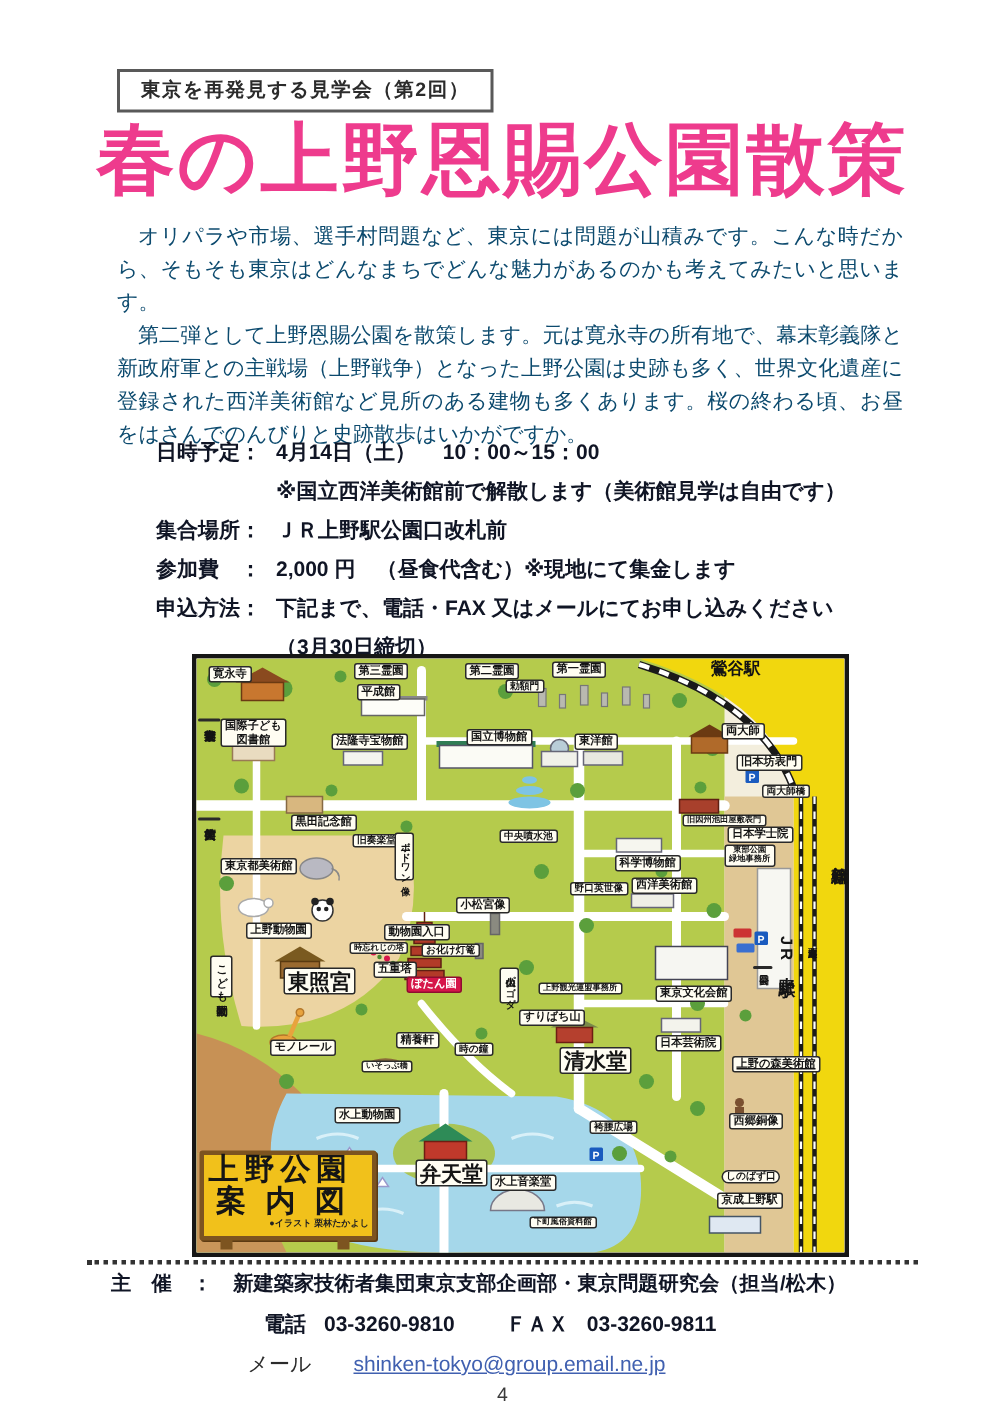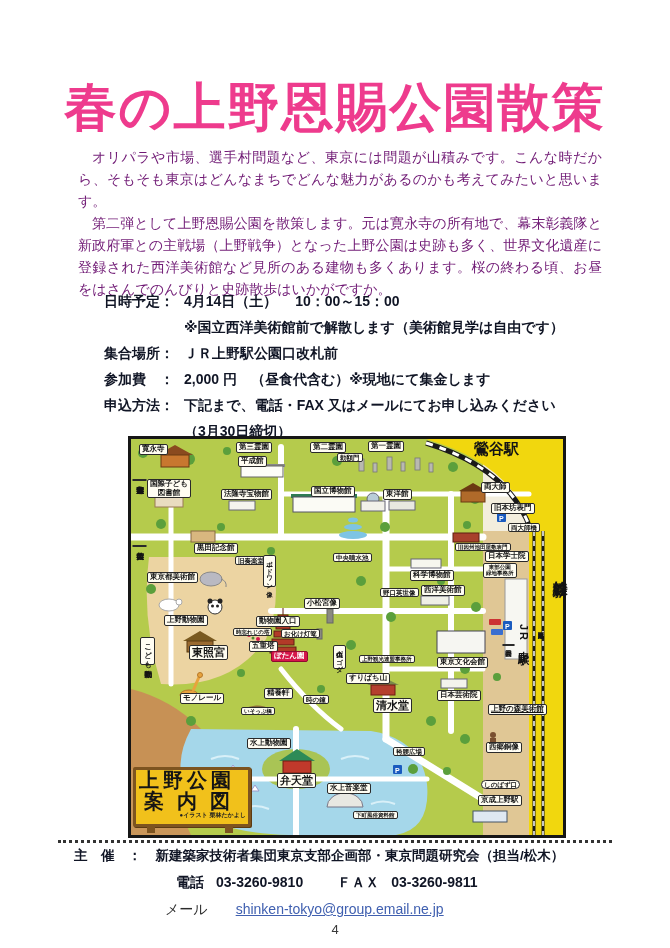--- a/index.html
+++ b/index.html
@@ -10,21 +10,21 @@
   
   .series-box{
     position:absolute;left:78px;top:46px;border:2px solid #595959;background:#fff;
     padding:3px 14px 4px 14px;font-size:13px;font-weight:bold;color:#2b2b2b;letter-spacing:1px;
   }
   .title{
     position:absolute;left:0;right:0;top:78px;margin:0;text-align:center;
     font-size:52px;line-height:1.15;font-weight:900;color:#ee3b8d;letter-spacing:2px;
   }
   
-  .intro{position:absolute;left:78px;top:146px;width:524px;font-size:14px;line-height:22px;color:#701a75;text-align:justify;}
+  .intro{position:absolute;left:78px;top:146px;width:524px;font-size:14px;line-height:22px;color:#0c4a6e;text-align:justify;}
   .intro p{margin:0;text-indent:1em;}
   
   .details{position:absolute;left:104px;top:288px;width:500px;font-size:14px;font-weight:bold;color:#101525;line-height:26px;}
   .details .row{display:flex;}
   .details .lab{width:80px;flex:none;}
   .details .val{flex:1;}
   .details .sub{margin-left:80px;}
   
   .map{
     position:absolute;left:128px;top:436px;width:438px;height:402px;box-sizing:border-box;
@@ -33,24 +33,24 @@
   .map svg{position:absolute;left:0;top:0;width:100%;height:100%;}
   #map-labels{position:absolute;left:0;top:0;right:0;bottom:0;}
   .ml{
     position:absolute;background:#fffdf2;border:1px solid #2a2a2a;border-radius:2px;
     font-size:7.5px;line-height:1.15;padding:0 2px;color:#141414;font-weight:bold;
     white-space:pre-line;text-align:center;z-index:2;
   }
   .ml.v{writing-mode:vertical-rl;}
   .ml.sm{font-size:6.5px;}
   .ml.tiny{font-size:5.5px;}
-  .ml.big{font-size:11px;}
+  .ml.big{font-size:14px;}
   .ml.red{background:#d6164a;color:#fff;border-color:#8e0c30;}
   .ml.bubble{border-radius:8px;font-size:6.5px;}
-  .ml.plain{background:transparent;border:none;font-size:15px;}
+  .ml.plain{background:transparent;border:none;font-size:11px;}
   .ml.plaintiny{background:transparent;border:none;font-size:6px;}
   .ml.station{background:transparent;border:none;font-size:11px;letter-spacing:2px;}
   
   .map-sign{position:absolute;left:2px;top:328px;width:120px;height:66px;z-index:3;}
   .sign-board{
     position:absolute;left:0;top:0;width:112px;height:54px;background:#f1c11b;
     border:3px solid #7d5420;border-radius:2px;box-shadow:1px 1px 0 #5c3a12;
   }
   .sign-line1{font-size:20px;font-weight:900;color:#151515;letter-spacing:4px;line-height:1.05;padding-left:3px;}
   .sign-line2{font-size:20px;font-weight:900;color:#151515;letter-spacing:13px;line-height:1.0;padding-left:8px;}
@@ -67,20 +67,23 @@
   .mail-line{position:absolute;left:165px;top:901px;font-size:14px;color:#2b2b2b;}
   .mail-line .sp{display:inline-block;width:28px;}
   .email-link{color:#4060b0;text-decoration:underline;}
   .page-num{position:absolute;left:0;right:0;top:922px;text-align:center;font-size:13px;color:#3a3a3a;}
 </style>
 </head>
 <body>
 
 <div class="page">
 
+  <div class="series-box">
+    <span>東京を再発見する見学会（第2回）</span>
+  </div>
 
   <h1 class="title">春の上野恩賜公園散策</h1>
 
   <div class="intro">
     <p>オリパラや市場、選手村問題など、東京には問題が山積みです。こんな時だから、そもそも東京はどんなまちでどんな魅力があるのかも考えてみたいと思います。</p>
     <p>第二弾として上野恩賜公園を散策します。元は寛永寺の所有地で、幕末彰義隊と新政府軍との主戦場（上野戦争）となった上野公園は史跡も多く、世界文化遺産に登録された西洋美術館など見所のある建物も多くあります。桜の終わる頃、お昼をはさんでのんびりと史跡散歩はいかがですか。</p>
   </div>
 
   <div class="details">
     <div class="row">
@@ -319,21 +322,21 @@
         <span class="ml red" style="left: 140px; top: 212px;">ぼたん園</span>
         <span class="ml big" style="left: 58px; top: 206px;">東照宮</span>
         <span class="ml v" style="left: 9px; top: 198px;">こども動物園</span>
         <span class="ml v sm" style="left: 202px; top: 206px;">大仏山パゴダ</span>
         <span class="ml tiny" style="left: 228px; top: 216px;">上野観光連盟事務所</span>
         <span class="ml" style="left: 215px; top: 234px;">すりばち山</span>
         <span class="ml" style="left: 133px; top: 249px;">精養軒</span>
         <span class="ml sm" style="left: 172px; top: 256px;">時の鐘</span>
         <span class="ml" style="left: 49px; top: 254px;">モノレール</span>
         <span class="ml tiny" style="left: 110px; top: 268px;">いそっぷ橋</span>
-        <span class="ml" style="left: 92px; top: 299px; margin-left: 24px;">水上動物園</span>
+        <span class="ml" style="left: 92px; top: 299px;">水上動物園</span>
         <span class="ml big" style="left: 242px; top: 259px;">清水堂</span>
         <span class="ml" style="left: 306px; top: 251px;">日本芸術院</span>
         <span class="ml" style="left: 306px; top: 218px;">東京文化会館</span>
         <span class="ml" style="left: 357px; top: 265px; text-decoration: underline;">上野の森美術館</span>
         <span class="ml" style="left: 355px; top: 303px;">西郷銅像</span>
         <span class="ml bubble" style="left: 350px; top: 341px;">しのばず口</span>
         <span class="ml" style="left: 347px; top: 356px;">京成上野駅</span>
         <span class="ml big" style="left: 146px; top: 334px;">弁天堂</span>
         <span class="ml" style="left: 196px; top: 344px;">水上音楽堂</span>
         <span class="ml tiny" style="left: 222px; top: 372px;">下町風俗資料館</span>

